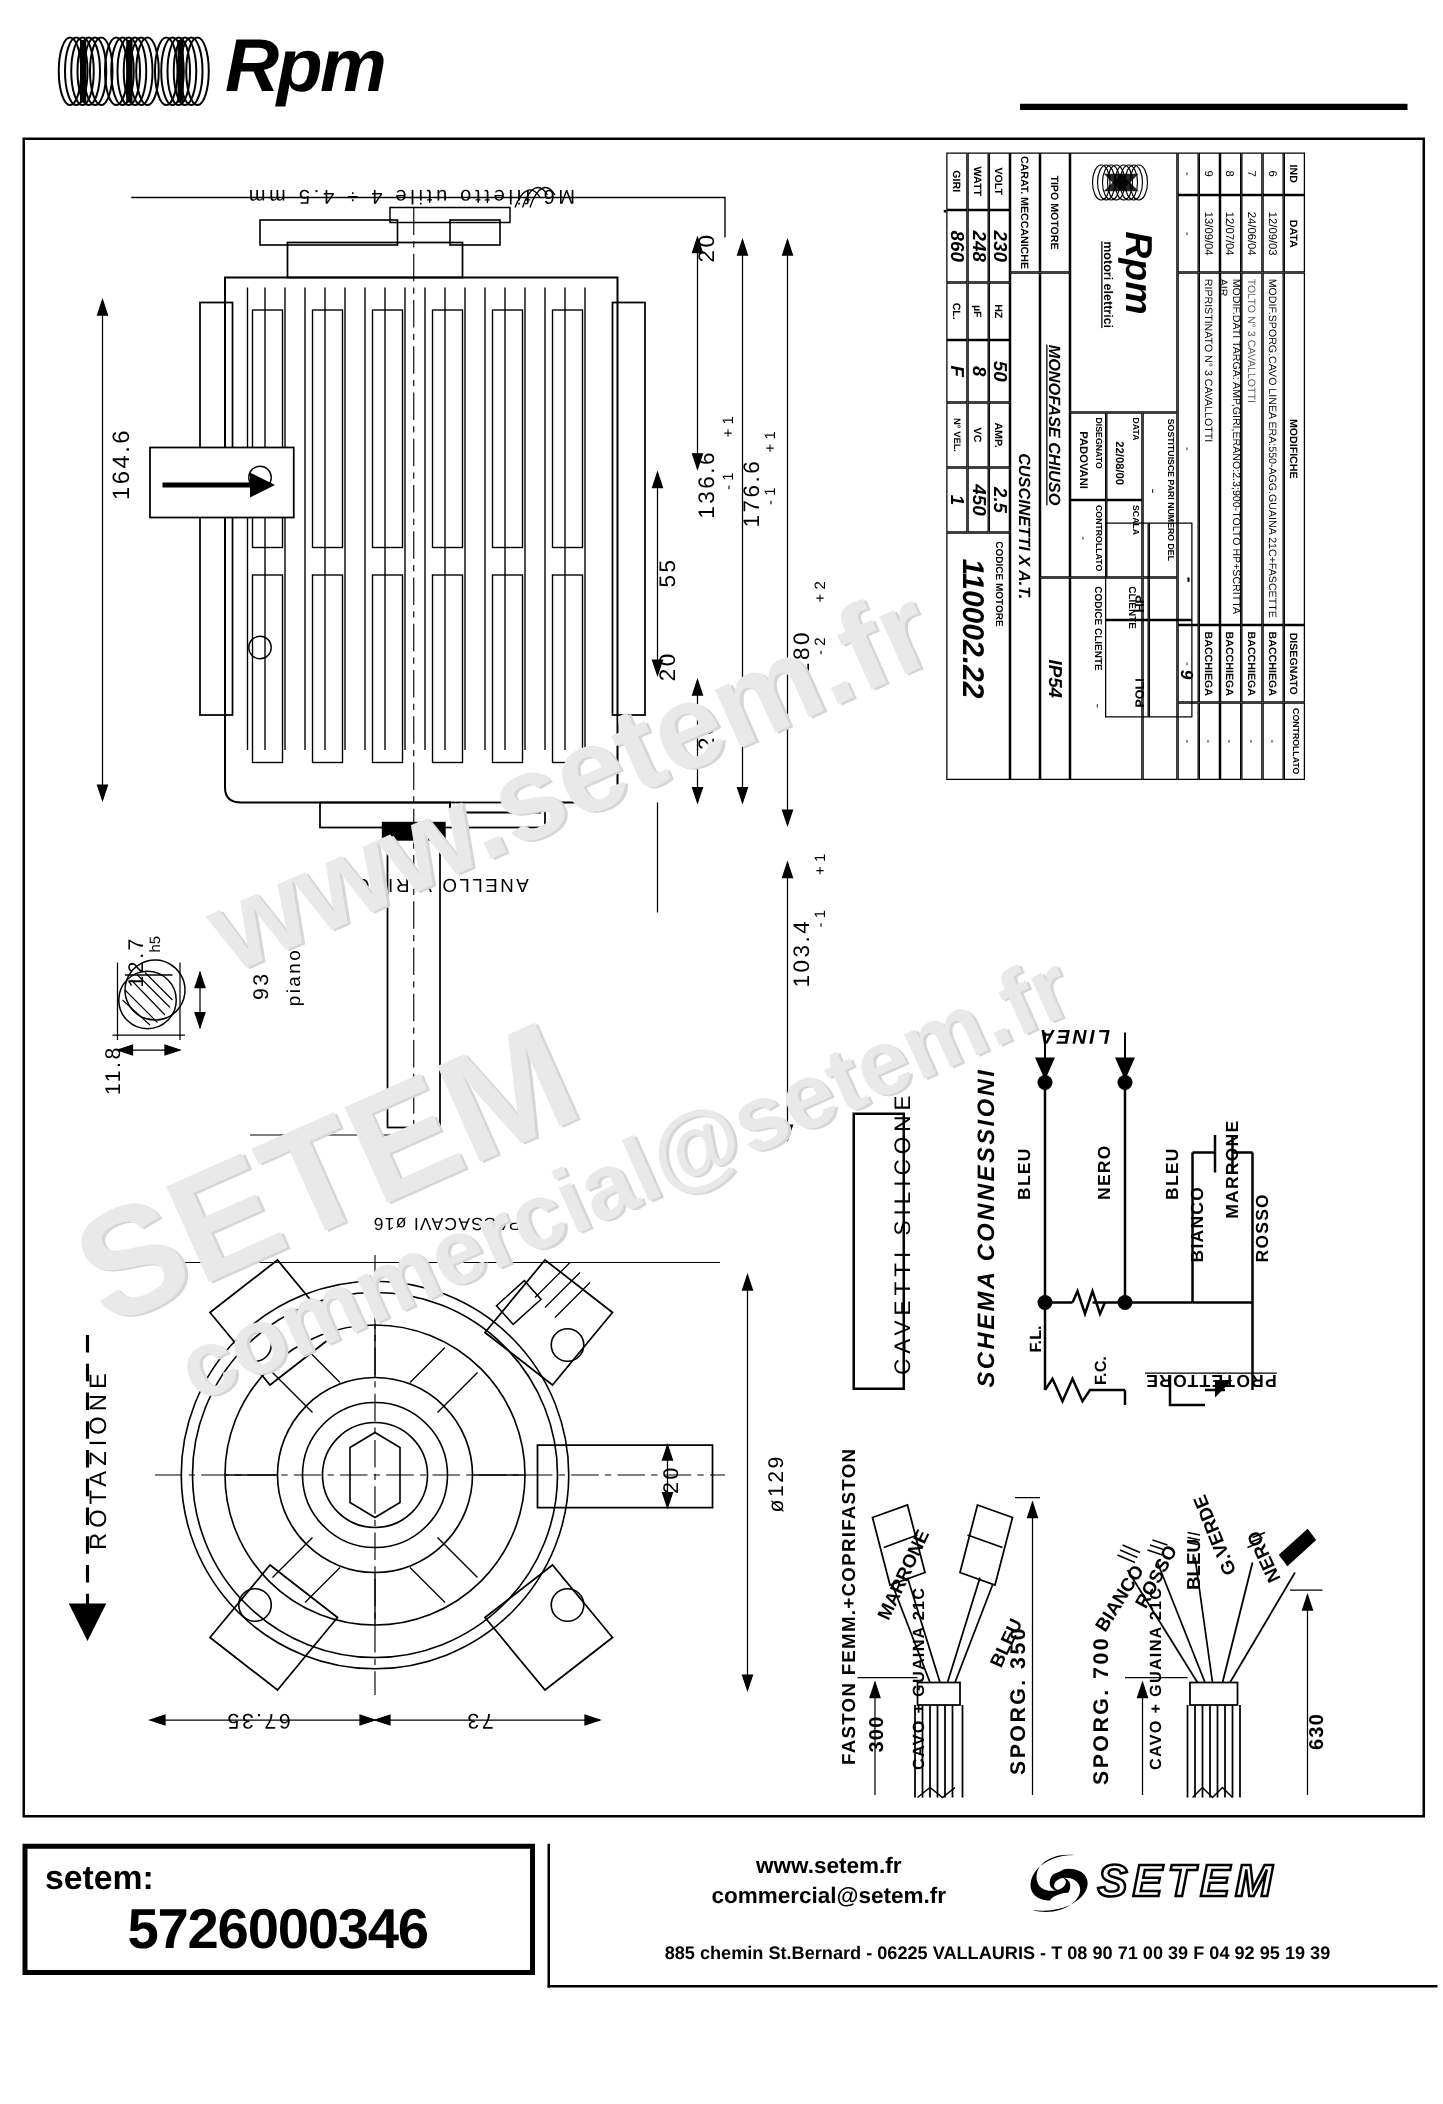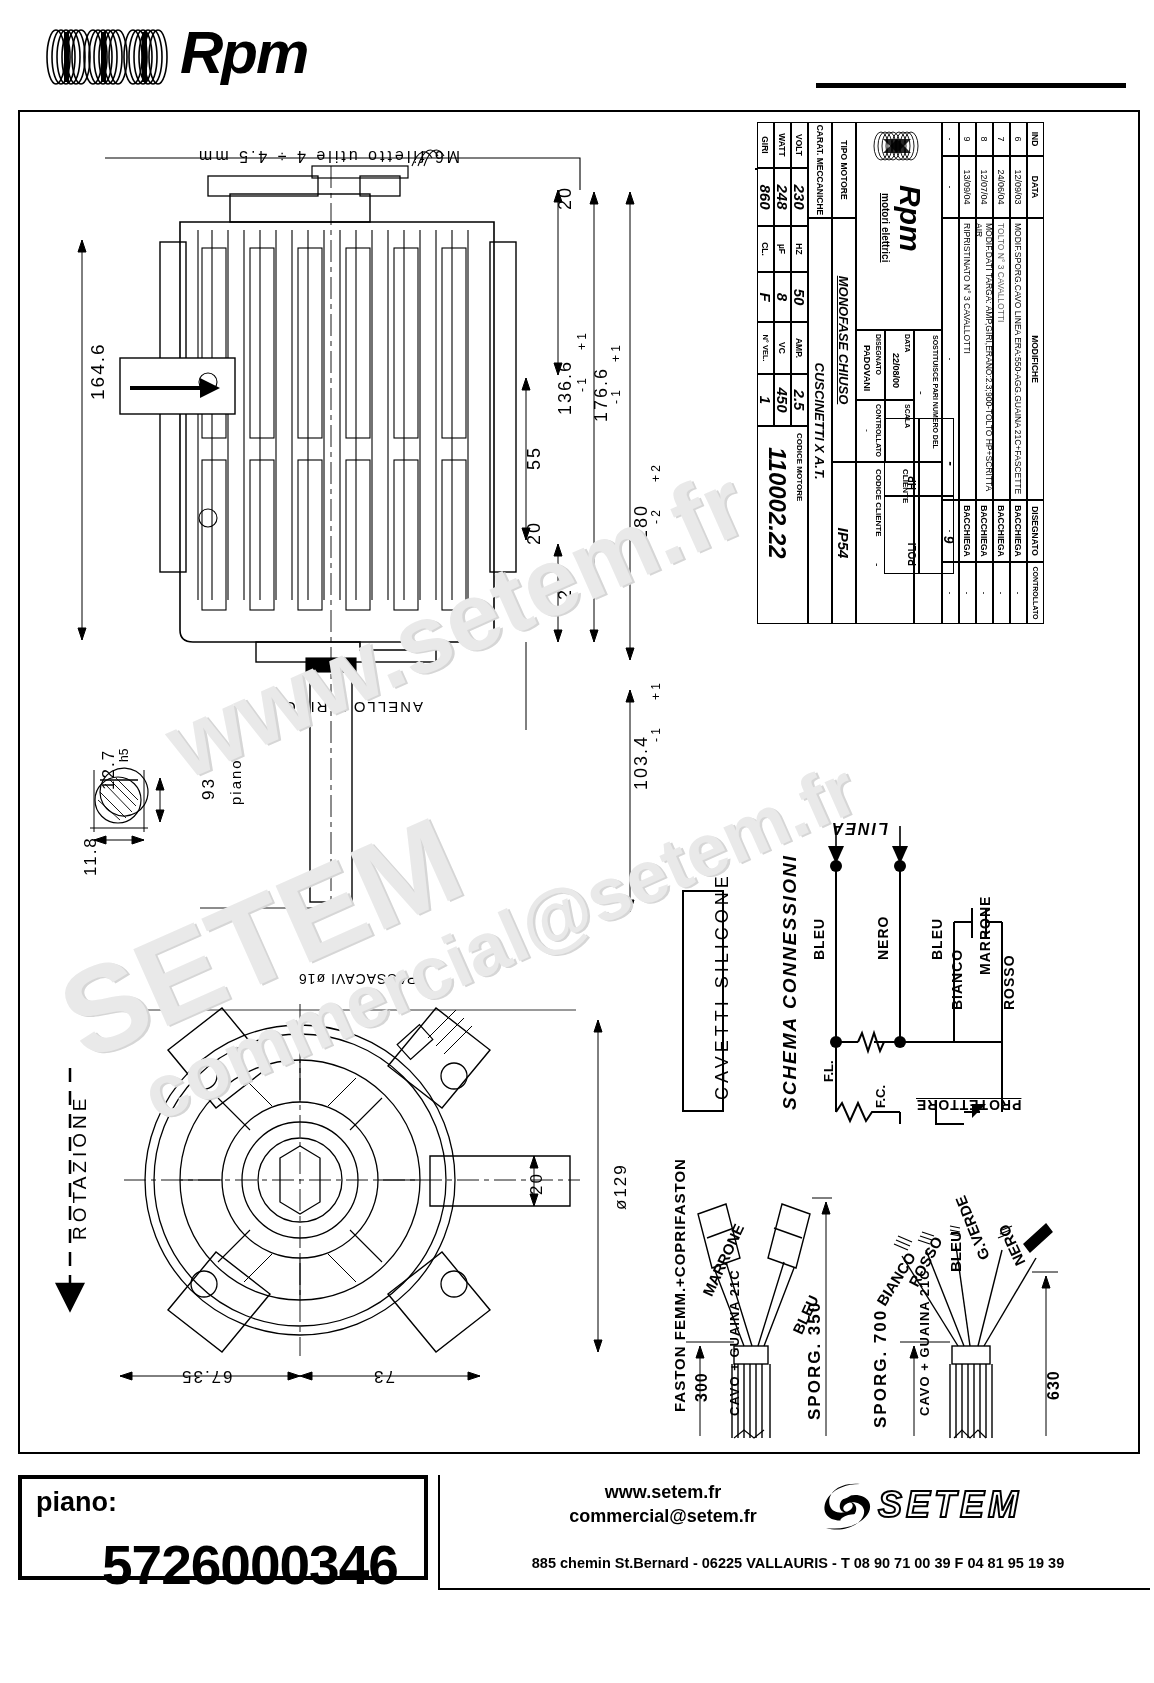--- a/index.html
+++ b/index.html
@@ -39,21 +39,21 @@
   .tb-val{font-size:15px;font-weight:bold;font-style:italic;}
   .tb-head{font-size:13px;font-weight:bold;font-style:italic;text-decoration:underline;}
 
   
   .boxed{position:absolute;border:2px solid #000;box-sizing:border-box;}
 
   
   #footer{position:absolute;left:18px;top:1460px;width:1118px;height:200px;}
   #codebox{position:absolute;left:0px;top:15px;width:410px;height:105px;border:4px solid #000;box-sizing:border-box;background:#fff;}
   #codelabel{position:absolute;left:14px;top:8px;font-size:27px;font-weight:bold;}
-  #codeval{position:absolute;left:80px;top:54px;font-size:55px;font-weight:bold;letter-spacing:-1px;}
+  #codeval{position:absolute;left:80px;top:38px;font-size:45px;font-weight:bold;letter-spacing:-1px;}
   #ftr-web{position:absolute;left:480px;top:20px;width:330px;text-align:center;font-size:18px;font-weight:bold;line-height:1.35;}
   #ftr-addr{position:absolute;left:430px;top:95px;width:700px;text-align:center;font-size:14.5px;font-weight:bold;}
   #setem-logo{position:absolute;left:800px;top:18px;width:290px;height:58px;}
   #setem-word{position:absolute;left:60px;top:6px;font-size:36px;font-weight:bold;font-style:italic;letter-spacing:4px;
                color:#fff;-webkit-text-stroke:2px #000;}
   #ftr-rule{position:absolute;left:420px;top:128px;width:712px;height:2px;background:#000;}
   #ftr-vrule{position:absolute;left:420px;top:15px;width:2px;height:115px;background:#000;}
 </style>
 </head>
 <body>
@@ -695,21 +695,21 @@
   <div class="t r90" style="left:918px;top:1416px;font-size:13px;font-weight:bold;letter-spacing:1px;">CAVO + GUAINA 21C</div>
 
   <div id="wm">
     <div class="wmtx" style="left:150px;top:700px;font-size:96px;transform:rotate(-24deg);transform-origin:0 0;">www.setem.fr</div>
     <div class="wmtx" style="left:40px;top:960px;font-size:122px;transform:rotate(-24deg);transform-origin:0 0;">SETEM</div>
     <div class="wmtx" style="left:130px;top:1060px;font-size:74px;transform:rotate(-24deg);transform-origin:0 0;">commercial@setem.fr</div>
   </div>
 
   <div id="footer">
     <div id="codebox">
-      <div id="codelabel">piano:</div>
+      <div id="codelabel">setem:</div>
       <div id="codeval">5726000346</div>
     </div>
     <div id="ftr-vrule"></div>
     <div id="ftr-web">
       <div>www.setem.fr</div>
       <div>commercial@setem.fr</div>
     </div>
     <div id="setem-logo">
       <div class="abs" style="left:0;top:0;width:58px;height:58px;">
         <svg width="58" height="58" viewBox="0 0 58 58">
@@ -719,16 +719,16 @@
           </g>
           <g fill="#fff">
             <ellipse cx="25" cy="18" rx="9" ry="3" transform="rotate(-16 25 18)"></ellipse>
             <ellipse cx="31" cy="40" rx="9" ry="3" transform="rotate(-16 31 40)"></ellipse>
           </g>
         </svg>
       </div>
       <div id="setem-word">SETEM</div>
     </div>
     <div id="ftr-rule"></div>
-    <div id="ftr-addr">885 chemin St.Bernard  -  06225 VALLAURIS  -  T 08 90 71 00 39   F 04 81 95 19 39</div>
+    <div id="ftr-addr">885 chemin St.Bernard  -  06225 VALLAURIS  -  T 08 90 71 00 39   F 04 92 95 19 39</div>
   </div>
 
 </div>
 
 </body></html>

